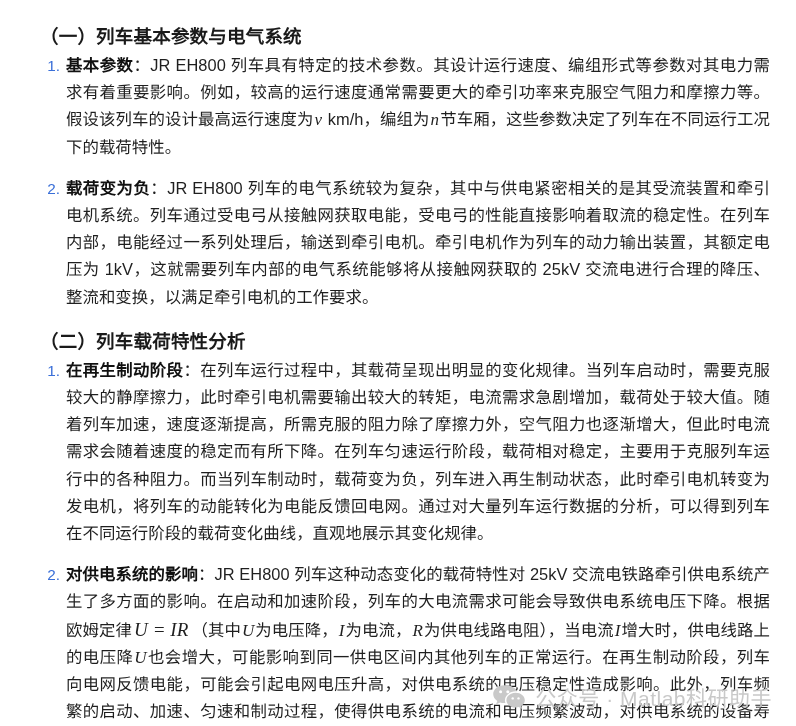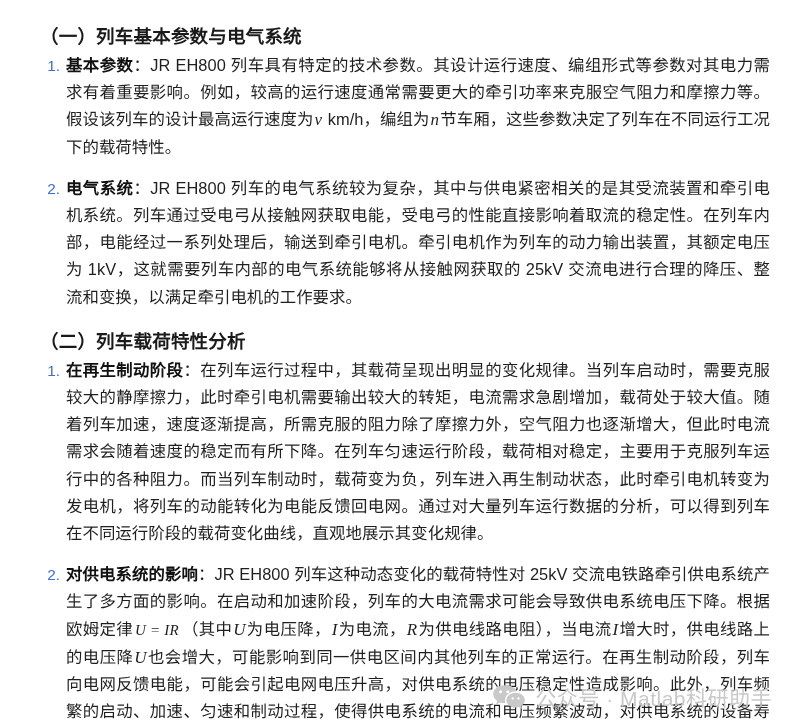--- a/index.html
+++ b/index.html
@@ -89,21 +89,21 @@
   .math {
     font-family: "Liberation Serif", "DejaVu Serif", serif;
     font-style: italic;
     font-size: 17px;
     padding: 0 1px;
     color: #1f1f1f;
   }
   .mathblock {
     font-family: "Liberation Serif", "DejaVu Serif", serif;
     font-style: italic;
-    font-size: 15px;
+    font-size: 19px;
     padding: 0 3px 0 2px;
     white-space: nowrap;
   }
 
   
   .watermark {
     position: absolute;
     right: 24px;
     bottom: 14px;
     display: flex;
@@ -129,21 +129,21 @@
     <div class="heading-block-1">
       <h2 class="section-heading">（一）列车基本参数与电气系统</h2>
     </div>
 
     <ol class="doc-list">
       <li>
         <p class="para"><strong class="lead">基本参数</strong><span>：</span><span>JR EH800 列车具有特定的技术参数。其设计运行速度、编组形式等参数对其电力需求有着重要影响。例如，较高的运行速度通常需要更大的牵引功率来克服空气阻力和摩擦力等。假设该列车的设计最高运行速度为</span><span class="math">v</span><span> km/h，编组为</span><span class="math">n</span><span>节车厢，这些参数决定了列车在不同运行工况下的载荷特性。</span></p>
       </li>
 
       <li>
-        <p class="para"><strong class="lead">电气系统</strong><span>：</span><span>JR EH800 列车的电气系统较为复杂，其中与供电紧密相关的是其受流装置和牵引电机系统。列车通过受电弓从接触网获取电能，受电弓的性能直接影响着取流的稳定性。在列车内部，电能经过一系列处理后，输送到牵引电机。牵引电机作为列车的动力输出装置，其额定电压为 1kV，这就需要列车内部的电气系统能够将从接触网获取的 25kV 交流电进行合理的降压、整流和变换，以满足牵引电机的工作要求。</span></p>
+        <p class="para"><strong class="lead">载荷变为负</strong><span>：</span><span>JR EH800 列车的电气系统较为复杂，其中与供电紧密相关的是其受流装置和牵引电机系统。列车通过受电弓从接触网获取电能，受电弓的性能直接影响着取流的稳定性。在列车内部，电能经过一系列处理后，输送到牵引电机。牵引电机作为列车的动力输出装置，其额定电压为 1kV，这就需要列车内部的电气系统能够将从接触网获取的 25kV 交流电进行合理的降压、整流和变换，以满足牵引电机的工作要求。</span></p>
       </li>
     </ol>
 
     <div class="heading-block-2">
       <h2 class="section-heading">（二）列车载荷特性分析</h2>
     </div>
 
     <ol class="doc-list">
       <li>
         <p class="para"><strong class="lead">在再生制动阶段</strong><span>：</span><span>在列车运行过程中，其载荷呈现出明显的变化规律。当列车启动时，需要克服较大的静摩擦力，此时牵引电机需要输出较大的转矩，电流需求急剧增加，载荷处于较大值。随着列车加速，速度逐渐提高，所需克服的阻力除了摩擦力外，空气阻力也逐渐增大，但此时电流需求会随着速度的稳定而有所下降。在列车匀速运行阶段，载荷相对稳定，主要用于克服列车运行中的各种阻力。而当列车制动时，载荷变为负，列车进入再生制动状态，此时牵引电机转变为发电机，将列车的动能转化为电能反馈回电网。通过对大量列车运行数据的分析，可以得到列车在不同运行阶段的载荷变化曲线，直观地展示其变化规律。</span></p>

